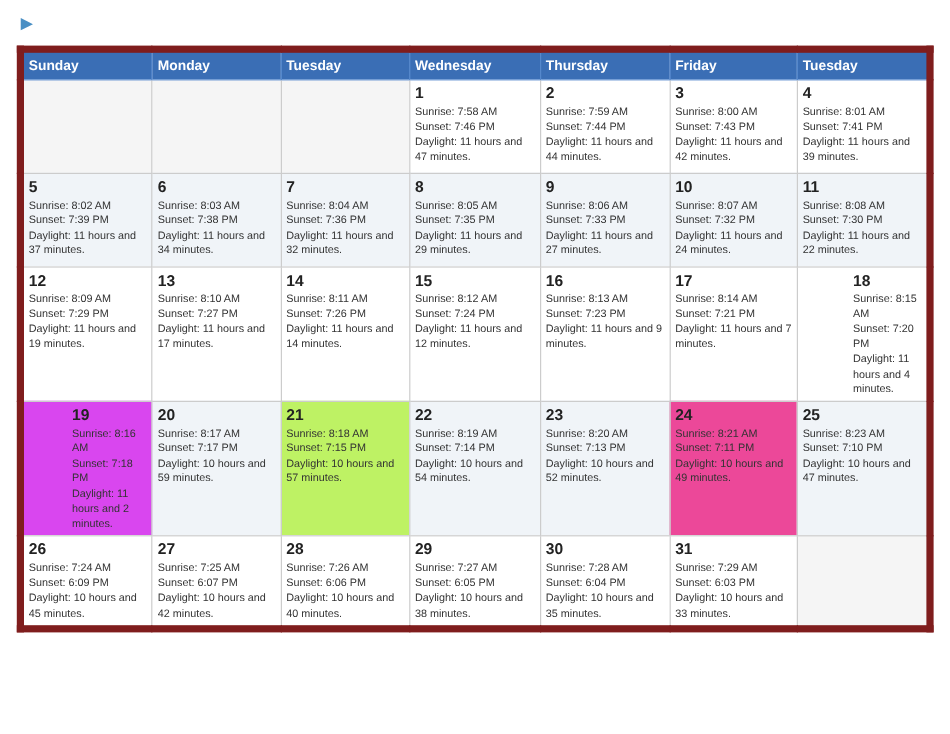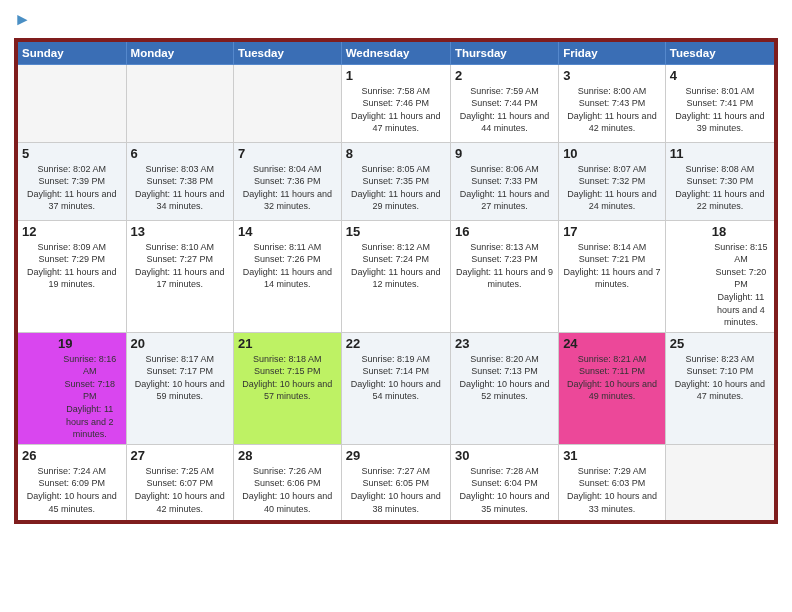--- a/index.html
+++ b/index.html
@@ -33,21 +33,21 @@
       font-weight: normal;
       color: #222;
     }
     .location {
       font-size: 14px;
       color: #444;
     }
     .calendar {
       width: 100%;
       border-collapse: collapse;
-      border: 4px solid #7f1d1d;
+      border: 6px solid #7f1d1d;
     }
     .calendar th {
       background-color: #3a6eb5;
       color: #fff;
       font-size: 11.5px;
       font-weight: bold;
       padding: 5px 4px;
       text-align: left;
       border: 1px solid #5588cc;
     }
@@ -74,21 +74,20 @@
       font-size: 13px;
       font-weight: bold;
       color: #222;
       display: block;
       margin-bottom: 2px;
     }
     .day-info {
       font-size: 9px;
       color: #333;
       line-height: 1.4;
-      text-align: center;
     }
   </style>
 </head>
 <body>
 
 <div class="container">
   <div class="header">
     <div class="logo">
       <div>
         <div style="display:flex;align-items:center;">

